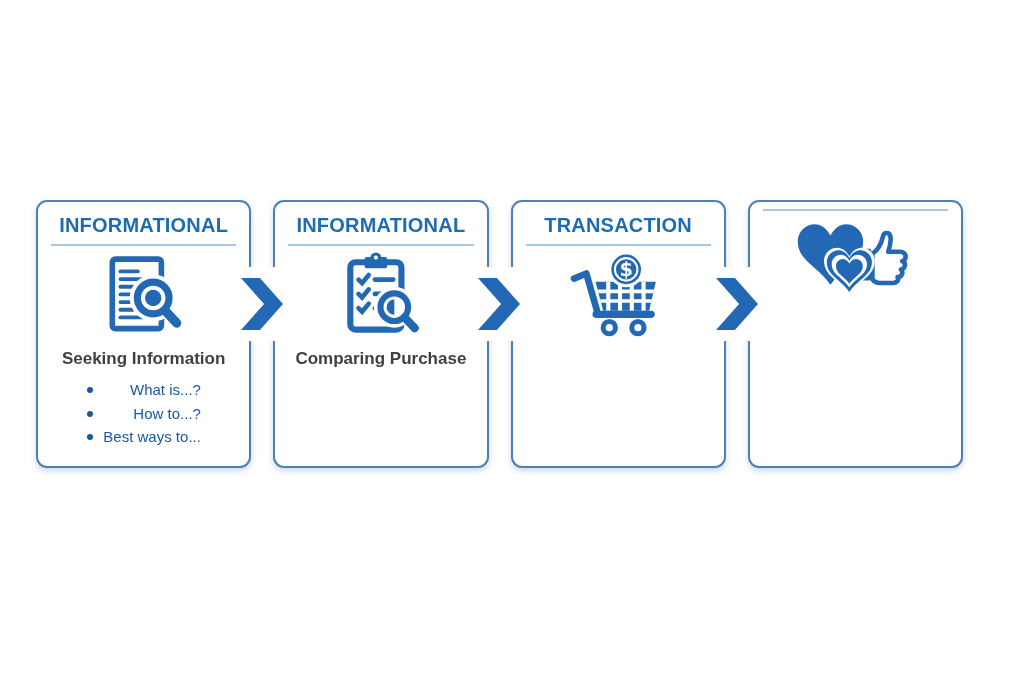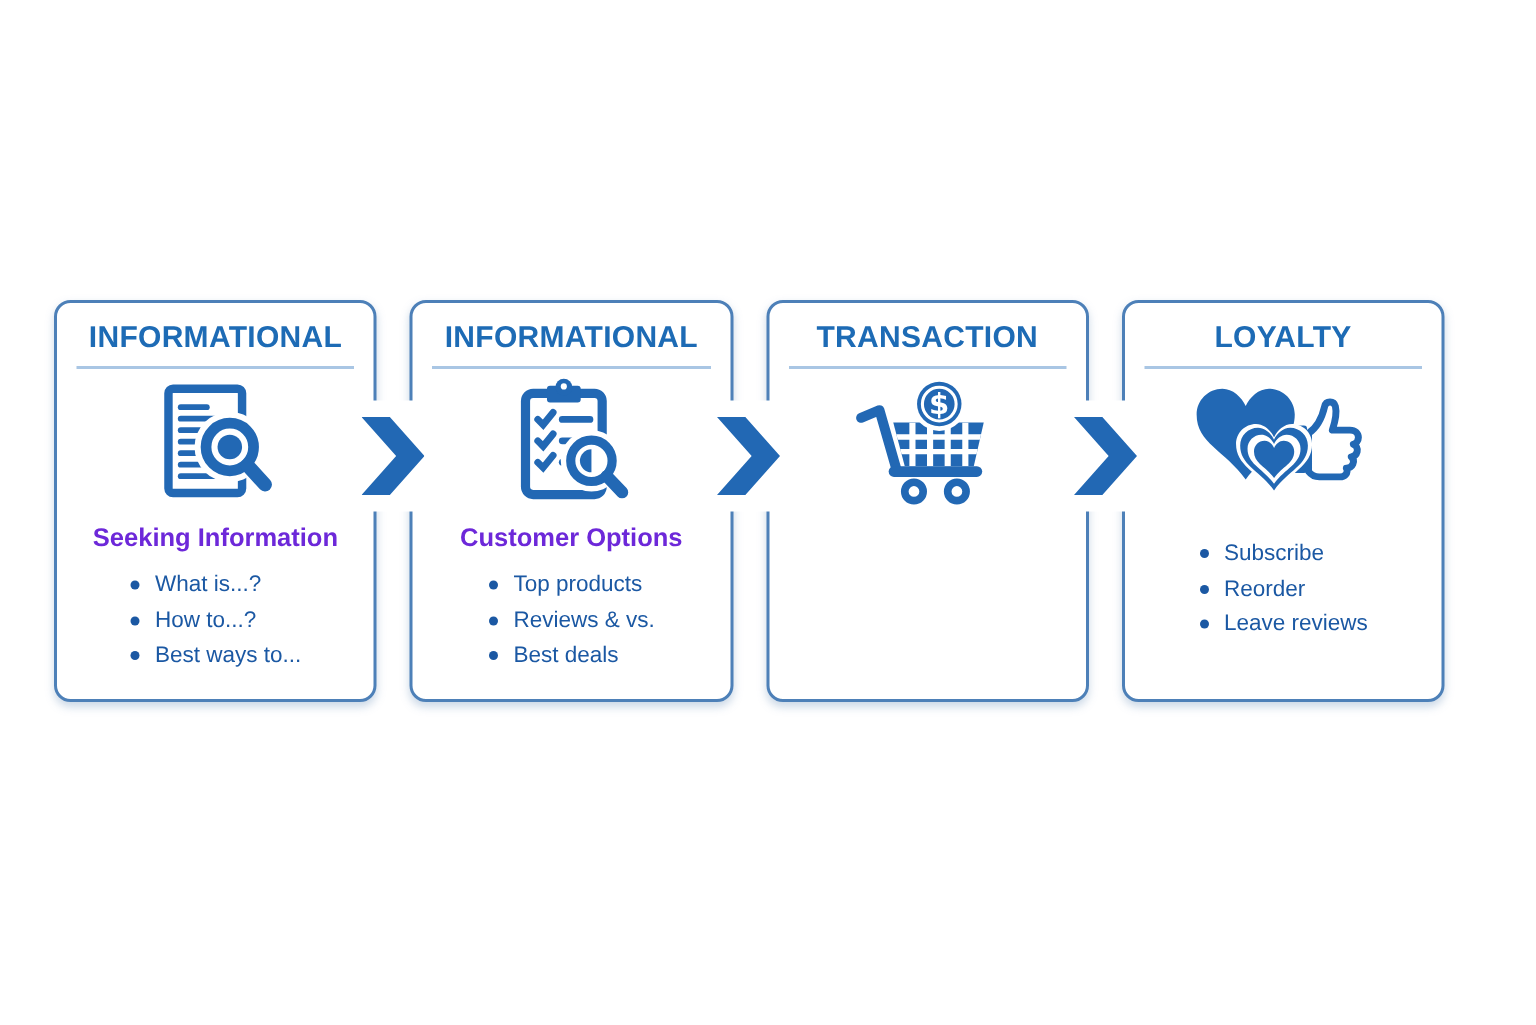--- a/index.html
+++ b/index.html
@@ -20,27 +20,27 @@
   }
   .stage-title{
     margin-top:12px;text-align:center;font-weight:bold;font-size:20px;
     color:#1d6bb5;letter-spacing:.2px;
   }
   .title-underline{height:2px;background:#a9c6e4;margin:7px 13px 0;}
   .stage-icon{
     height:100px;display:flex;align-items:center;justify-content:center;margin-top:2px;
   }
   .stage-subtitle{
-    text-align:center;font-weight:bold;font-size:17px;color:#6d28d9;margin-top:1px;
+    text-align:center;font-weight:bold;font-size:17px;color:#404040;margin-top:1px;
   }
   .stage-bullets{
     list-style:none;margin:9px auto 0;padding:0;width:fit-content;
     font-size:15px;font-weight:500;color:#1b58a3;line-height:23.5px;text-align:left;
   }
-  .stage-bullets li{position:relative;padding-left:17px;}
+  .stage-bullets li{position:relative;padding-left:17px;text-align:right;}
   .stage-bullets li::before{
     content:"";position:absolute;left:1px;top:9px;width:6px;height:6px;
     border-radius:50%;background:#1b58a3;
   }
   .arrow-wrap{
     position:absolute;width:58px;height:74px;top:67px;background:#ffffff;
     display:flex;align-items:center;justify-content:center;z-index:2;
   }
   .arrow-wrap.a1{left:197px;}
   .arrow-wrap.a2{left:434px;}
@@ -101,26 +101,21 @@
           <line x1="44" y1="27" x2="62" y2="27"></line>
           <line x1="44" y1="41" x2="60" y2="41"></line>
           <line x1="44" y1="55" x2="52" y2="55"></line>
         </g>
         <circle cx="63" cy="54" r="20" fill="#fff"></circle>
         <circle cx="63" cy="54" r="13.5" fill="none" stroke="#2268b4" stroke-width="6"></circle>
         <path d="M63,46.5 A7.5,7.5 0 0 0 63,61.5 Z" fill="#2268b4"></path>
         <line x1="73" y1="64" x2="83" y2="74.5" stroke="#2268b4" stroke-width="8" stroke-linecap="round"></line>
       </svg>
     </div>
-    <div class="stage-subtitle">Customer Options</div>
-    <ul class="stage-bullets">
-      <li>Top products</li>
-      <li>Reviews &amp; vs.</li>
-      <li>Best deals</li>
-    </ul>
+    <div class="stage-subtitle">Comparing Purchase</div>
   </div>
 
   <div class="stage-card">
     <div class="stage-title">TRANSACTION</div>
     <div class="title-underline"></div>
     <div class="stage-icon">
       <svg width="104" height="92" viewBox="0 0 100 90" aria-hidden="true">
         <defs>
           <clipPath id="basketClip">
               <polygon points="28,29 87,29 80.5,57.5 35.5,57.5"></polygon>
@@ -141,42 +136,36 @@
         <circle cx="69.5" cy="74" r="6" fill="#fff" stroke="#2268b4" stroke-width="5"></circle>
         <circle cx="58" cy="17" r="17.5" fill="#fff"></circle>
         <circle cx="58" cy="17" r="14.5" fill="#2268b4"></circle>
         <circle cx="58" cy="17" r="11" fill="none" stroke="#fff" stroke-width="2"></circle>
         <text x="58" y="23.5" text-anchor="middle" font-family="DejaVu Sans, sans-serif" font-size="19" font-weight="bold" fill="#fff">$</text>
       </svg>
     </div>
   </div>
 
   <div class="stage-card">
-    <div class="stage-title">LOYALTY</div>
     <div class="title-underline"></div>
     <div class="stage-icon">
       <svg width="126" height="92" viewBox="0 0 120 90" aria-hidden="true">
 
         <path transform="translate(4,7) scale(2)" fill="#2268b4" d="M23.6,0c-3.363,0-6.258,2.736-7.599,5.594C14.66,2.736,11.765,0,8.4,0 C3.763,0,0,3.764,0,8.4c0,9.433,9.228,11.63,16.001,21.232C22.772,20.03,32,17.833,32,8.4 C32,3.764,28.237,0,23.6,0z"></path>
 
         <rect x="62" y="31" width="14" height="31" rx="2" fill="#2268b4"></rect>
 
         <path fill="#fff" stroke="#2268b4" stroke-width="4.5" stroke-linejoin="round" d="M77,61 L77,36 C83,32 86,25 87.5,18.5 C88.3,14.8 93.5,14.5 94.5,18.5 C95.6,23 94,29.5 92.5,34 L104,34 C107.5,34 109.5,36.3 109.5,38.8 C109.5,41 108,42.7 106.2,43.2 C108.2,44 109.2,46 108.7,48 C108.2,50 106.5,51.2 104.8,51.4 C106.2,52.5 106.7,54.4 105.9,56.2 C105.1,58 103.3,58.8 101.6,58.8 C102.4,60 102.3,61.8 101.2,63 C100.3,64 98.9,64.5 97.5,64.5 L84,64.5 C81,64.5 78.5,63 77,61 Z"></path>
 
         <path transform="translate(29.7,30) scale(1.55)" fill="#ffffff" d="M23.6,0c-3.363,0-6.258,2.736-7.599,5.594C14.66,2.736,11.765,0,8.4,0 C3.763,0,0,3.764,0,8.4c0,9.433,9.228,11.63,16.001,21.232C22.772,20.03,32,17.833,32,8.4 C32,3.764,28.237,0,23.6,0z"></path>
         <path transform="translate(32.4,32.5) scale(1.38)" fill="#2268b4" d="M23.6,0c-3.363,0-6.258,2.736-7.599,5.594C14.66,2.736,11.765,0,8.4,0 C3.763,0,0,3.764,0,8.4c0,9.433,9.228,11.63,16.001,21.232C22.772,20.03,32,17.833,32,8.4 C32,3.764,28.237,0,23.6,0z"></path>
         <path transform="translate(37.2,37) scale(1.08)" fill="#ffffff" d="M23.6,0c-3.363,0-6.258,2.736-7.599,5.594C14.66,2.736,11.765,0,8.4,0 C3.763,0,0,3.764,0,8.4c0,9.433,9.228,11.63,16.001,21.232C22.772,20.03,32,17.833,32,8.4 C32,3.764,28.237,0,23.6,0z"></path>
         <path transform="translate(41.4,41) scale(0.82)" fill="#2268b4" d="M23.6,0c-3.363,0-6.258,2.736-7.599,5.594C14.66,2.736,11.765,0,8.4,0 C3.763,0,0,3.764,0,8.4c0,9.433,9.228,11.63,16.001,21.232C22.772,20.03,32,17.833,32,8.4 C32,3.764,28.237,0,23.6,0z"></path>
       </svg>
     </div>
-    <ul class="stage-bullets">
-      <li>Subscribe</li>
-      <li>Reorder</li>
-      <li>Leave reviews</li>
-    </ul>
   </div>
 
   <div class="arrow-wrap a1">
     <div class="chevron"></div>
   </div>
   <div class="arrow-wrap a2">
     <div class="chevron"></div>
   </div>
   <div class="arrow-wrap a3">
     <div class="chevron"></div>

